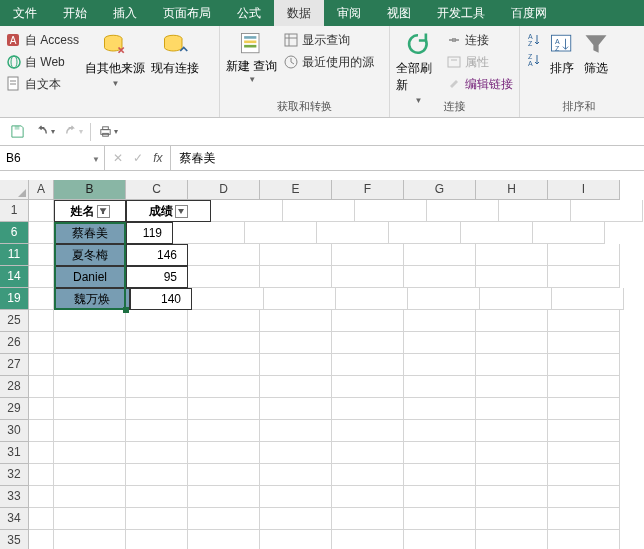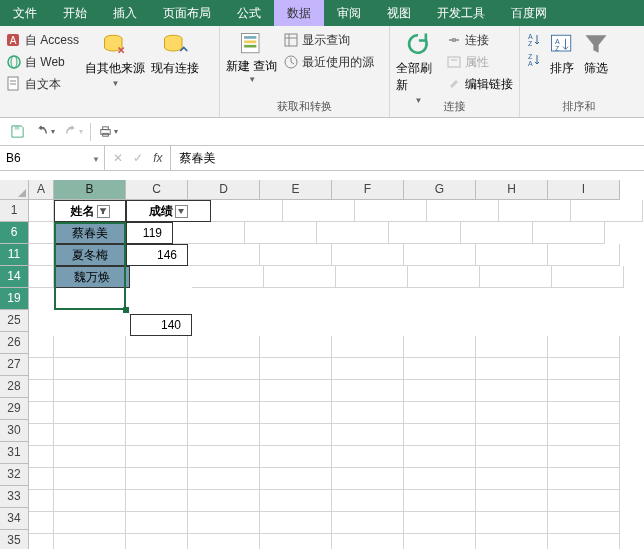--- a/index.html
+++ b/index.html
@@ -1,21 +1,21 @@
 <!DOCTYPE html>
 <html><head>
 <meta charset="utf-8">
 <style>
 *{margin:0;padding:0;box-sizing:border-box;font-family:"Microsoft YaHei",SimSun,Arial,sans-serif;}
 body{background:#fff;width:644px;height:549px;overflow:hidden;position:relative;font-size:12px;}
 
 
 .tabs{background:#2a7a55;height:26px;display:flex;align-items:center;color:#fff;}
 .tab{padding:0 13px;height:26px;line-height:26px;cursor:pointer;}
-.tab.active{background:#c4b5fd;color:#333;}
+.tab.active{background:#e5e5e5;color:#333;}
 
 
 .ribbon{background:#f3f3f3;border-bottom:1px solid #c5c5c5;height:92px;display:flex;}
 .rgrp{border-right:1px solid #d8d8d8;padding:4px 6px 0 6px;display:flex;flex-direction:column;justify-content:space-between;}
 .rgrp-title{font-size:11px;text-align:center;color:#555;height:18px;line-height:14px;}
 .rrow{display:flex;align-items:flex-start;gap:6px;}
 .ritem{display:flex;align-items:center;gap:3px;height:20px;font-size:12px;color:#333;cursor:pointer;white-space:nowrap;}
 .rbig{display:flex;flex-direction:column;align-items:center;font-size:12px;gap:2px;cursor:pointer;justify-content:flex-start;height:68px;}
 .ico{display:inline-block;}
 .ico16{width:16px;height:16px;}
@@ -177,21 +177,21 @@
               </svg></span>
             <span>连接</span>
           </div>
         <div class="ritem" style="color:#aaa">
             <span class="ico ico16"><svg viewBox="0 0 16 16">
                 <rect x="2" y="3" width="12" height="10" fill="none" stroke="#bbb"></rect>
                 <line x1="5" y1="6" x2="11" y2="6" stroke="#bbb"></line>
               </svg></span>
             <span>属性</span>
           </div>
-        <div class="ritem" style="color:#000000">
+        <div class="ritem" style="color:#701a75">
             <span class="ico ico16"><svg viewBox="0 0 16 16">
                 <path d="M4 10l6-6 2 2-6 6z" fill="#ccc"></path>
               </svg></span>
             <span>编辑链接</span>
           </div>
       </div>
     </div>
     <div class="rgrp-title">连接</div>
   </div>
 
@@ -342,22 +342,33 @@
           <div class="cell dcell dnum" style="width: 62px;">146</div>
           <div class="cell" style="width: 72px;"></div>
           <div class="cell" style="width: 72px;"></div>
           <div class="cell" style="width: 72px;"></div>
           <div class="cell" style="width: 72px;"></div>
           <div class="cell" style="width: 72px;"></div>
           <div class="cell" style="width: 72px;"></div>
         </div>
         <div class="crow">
           <div class="cell" style="width: 25px;"></div>
+          <div class="cell dcell dname" style="width: 72px;">Daniel</div>
+          <div class="cell dcell dnum" style="width: 62px;">95</div>
+          <div class="cell" style="width: 72px;"></div>
+          <div class="cell" style="width: 72px;"></div>
+          <div class="cell" style="width: 72px;"></div>
+          <div class="cell" style="width: 72px;"></div>
+          <div class="cell" style="width: 72px;"></div>
+          <div class="cell" style="width: 72px;"></div>
+        </div>
+        <div class="crow">
+          <div class="cell" style="width: 25px;"></div>
           <div class="cell dcell dname" style="width: 76px;">魏万焕</div>
-          <div class="cell dcell dnum" style="width: 62px; margin-top: 48px;">140</div>
+          <div class="cell dcell dnum" style="width: 62px;">140</div>
           <div class="cell" style="width: 72px;"></div>
           <div class="cell" style="width: 72px;"></div>
           <div class="cell" style="width: 72px;"></div>
           <div class="cell" style="width: 72px;"></div>
           <div class="cell" style="width: 72px;"></div>
           <div class="cell" style="width: 72px;"></div>
         </div>
         <div class="crow">
           <div class="cell" style="width: 25px;"></div>
           <div class="cell" style="width: 72px;"></div>

